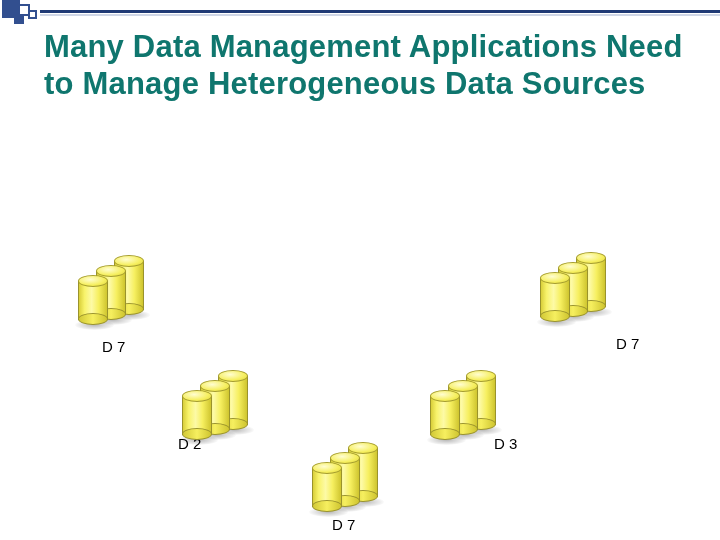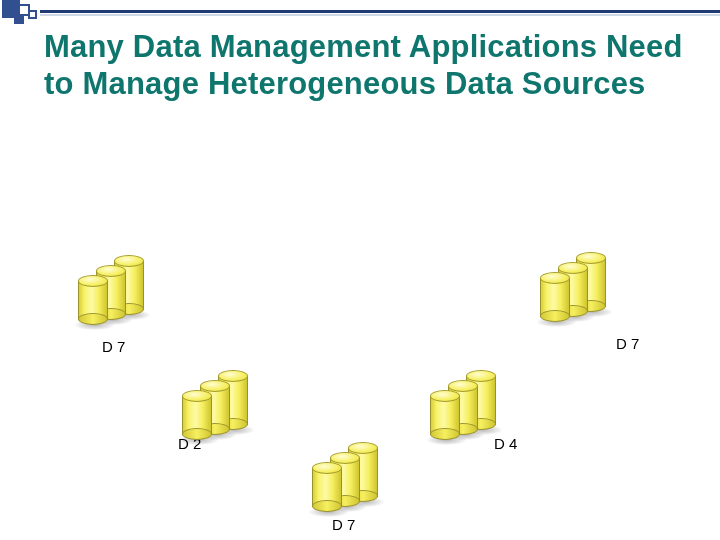--- a/index.html
+++ b/index.html
@@ -216,21 +216,21 @@
         <div class="bottom"></div>
         <div class="top"></div>
       </div>
     <div class="cyl c1">
         <div class="shadow"></div>
         <div class="body"></div>
         <div class="bottom"></div>
         <div class="top"></div>
       </div>
   </div>
-  <div class="label lbl-d4">D 4</div>
+  <div class="label lbl-d4">D 3</div>
 
   <div class="db-cluster pos-d5">
     <div class="cyl c3">
         <div class="shadow"></div>
         <div class="body"></div>
         <div class="bottom"></div>
         <div class="top"></div>
       </div>
     <div class="cyl c2">
         <div class="shadow"></div>

